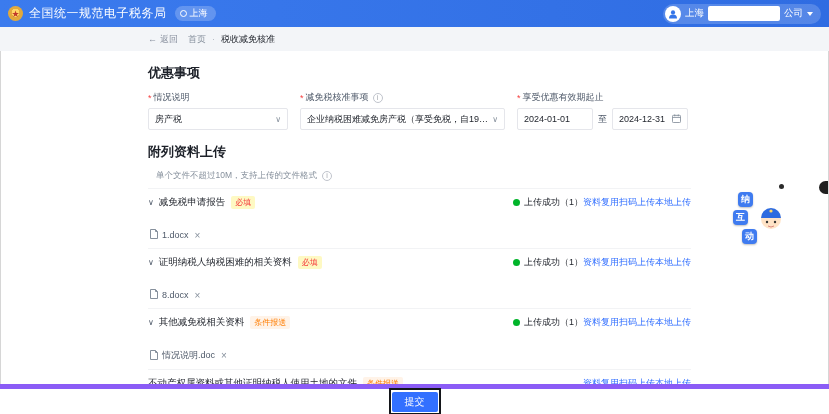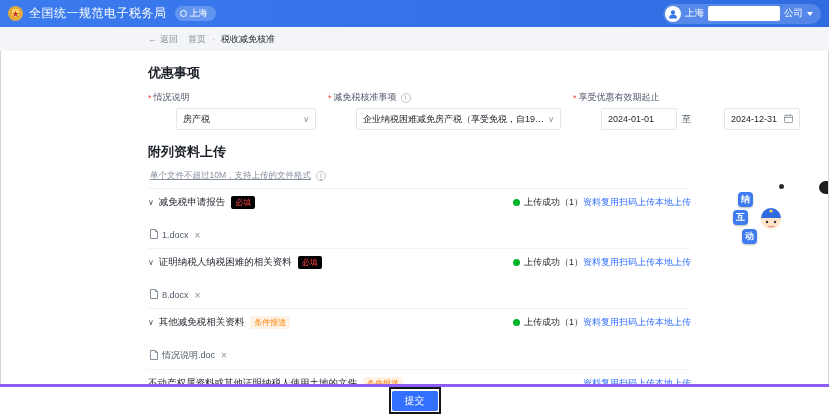--- a/index.html
+++ b/index.html
@@ -42,50 +42,50 @@
 
   .form-row { display:flex; gap:12px; }
   .field { display:flex; flex-direction:column; gap:4px; }
   .field-label { font-size:9px; color:#4e5969; display:flex; align-items:center; gap:2px; }
   .star { color:#f53f3f; }
   .info-circle { width:10px; height:10px; border:1px solid #c0c4cc; border-radius:50%;
                  color:#a0a4ab; font-size:7px; line-height:8px; text-align:center;
                  display:inline-block; font-style:normal; margin-left:2px; }
   .control { height:22px; border:1px solid #e5e6eb; border-radius:2px; background:#fff;
              display:flex; align-items:center; justify-content:space-between; gap:4px;
-             padding:0 6px; font-size:9px; color:#1d2129; cursor:pointer;margin-left:28px; }
+             padding:0 6px; font-size:9px; color:#1d2129; cursor:pointer; }
   .control .val { white-space:nowrap; overflow:hidden; text-overflow:ellipsis; }
   .sel-caret { color:#86909c; font-size:8px; flex:0 0 auto; }
   .w1 { width:140px; } .w2 { width:205px; }
   .date-group { display:flex; align-items:center; gap:5px;text-align:center; }
   .control.date { width:76px; }
   .to-label { font-size:9px; color:#4e5969; }
 
   .upload-hint { font-size:8.5px; color:#86909c; display:flex; align-items:center; gap:3px;
-                 margin:2px 2px 6px;text-decoration:underline; }
+                 margin:2px 8px 6px; }
 
   .upload-list { border-top:1px solid #f2f3f5; }
   .upload-item { border-bottom:1px solid #f2f3f5; padding:7px 0; }
   .item-head { display:flex; align-items:center; }
   .item-chevron { color:#4e5969; font-size:8px; margin-right:5px; cursor:pointer; }
   .item-title { font-size:9.5px; color:#1d2129; font-weight:400; }
   .badge { font-size:8px; padding:1px 4px; border-radius:2px; margin-left:6px; }
-  .badge.required { color:#f53f3f; background:#000000; }
+  .badge.required { color:#f53f3f; background:#fef9c3; }
   .badge.conditional { color:#ff7d00; background:#fff3e8; }
   .item-right { margin-left:auto; display:flex; align-items:center; font-size:9px; }
   .success { display:flex; align-items:center; gap:4px; color:#1d2129; }
   .success-dot { width:7px; height:7px; border-radius:50%; background:#00b42a; }
   .action-link { color:#3370ff; cursor:pointer; }
   .file-chip { display:flex; align-items:center; gap:4px; margin-top:20px;
                font-size:9px; color:#4e5969; padding-left:2px; }
   .file-remove { color:#86909c; cursor:pointer; margin-left:2px; font-size:10px; }
 
   
   .footer-bar { position:absolute; left:0; right:0; bottom:0; height:30px; background:#fff;
-                border-top:3px solid #8b5cf6; display:flex; align-items:center;
+                border-top:5px solid #8b5cf6; display:flex; align-items:center;
                 justify-content:center; }
   .submit-highlight { border:2px solid #14161a; padding:1px; }
   .submit-btn { background:#3370ff; color:#fff; border:none; font-size:10px;
                 padding:3px 13px; border-radius:2px; cursor:pointer;
                 font-family:inherit; }
 
   
   .assistant { position:absolute; right:48px; top:192px; width:48px; height:60px;
                cursor:pointer; }
   .tile { position:absolute; width:15px; height:15px; background:#3f7bf0; border-radius:4px;

